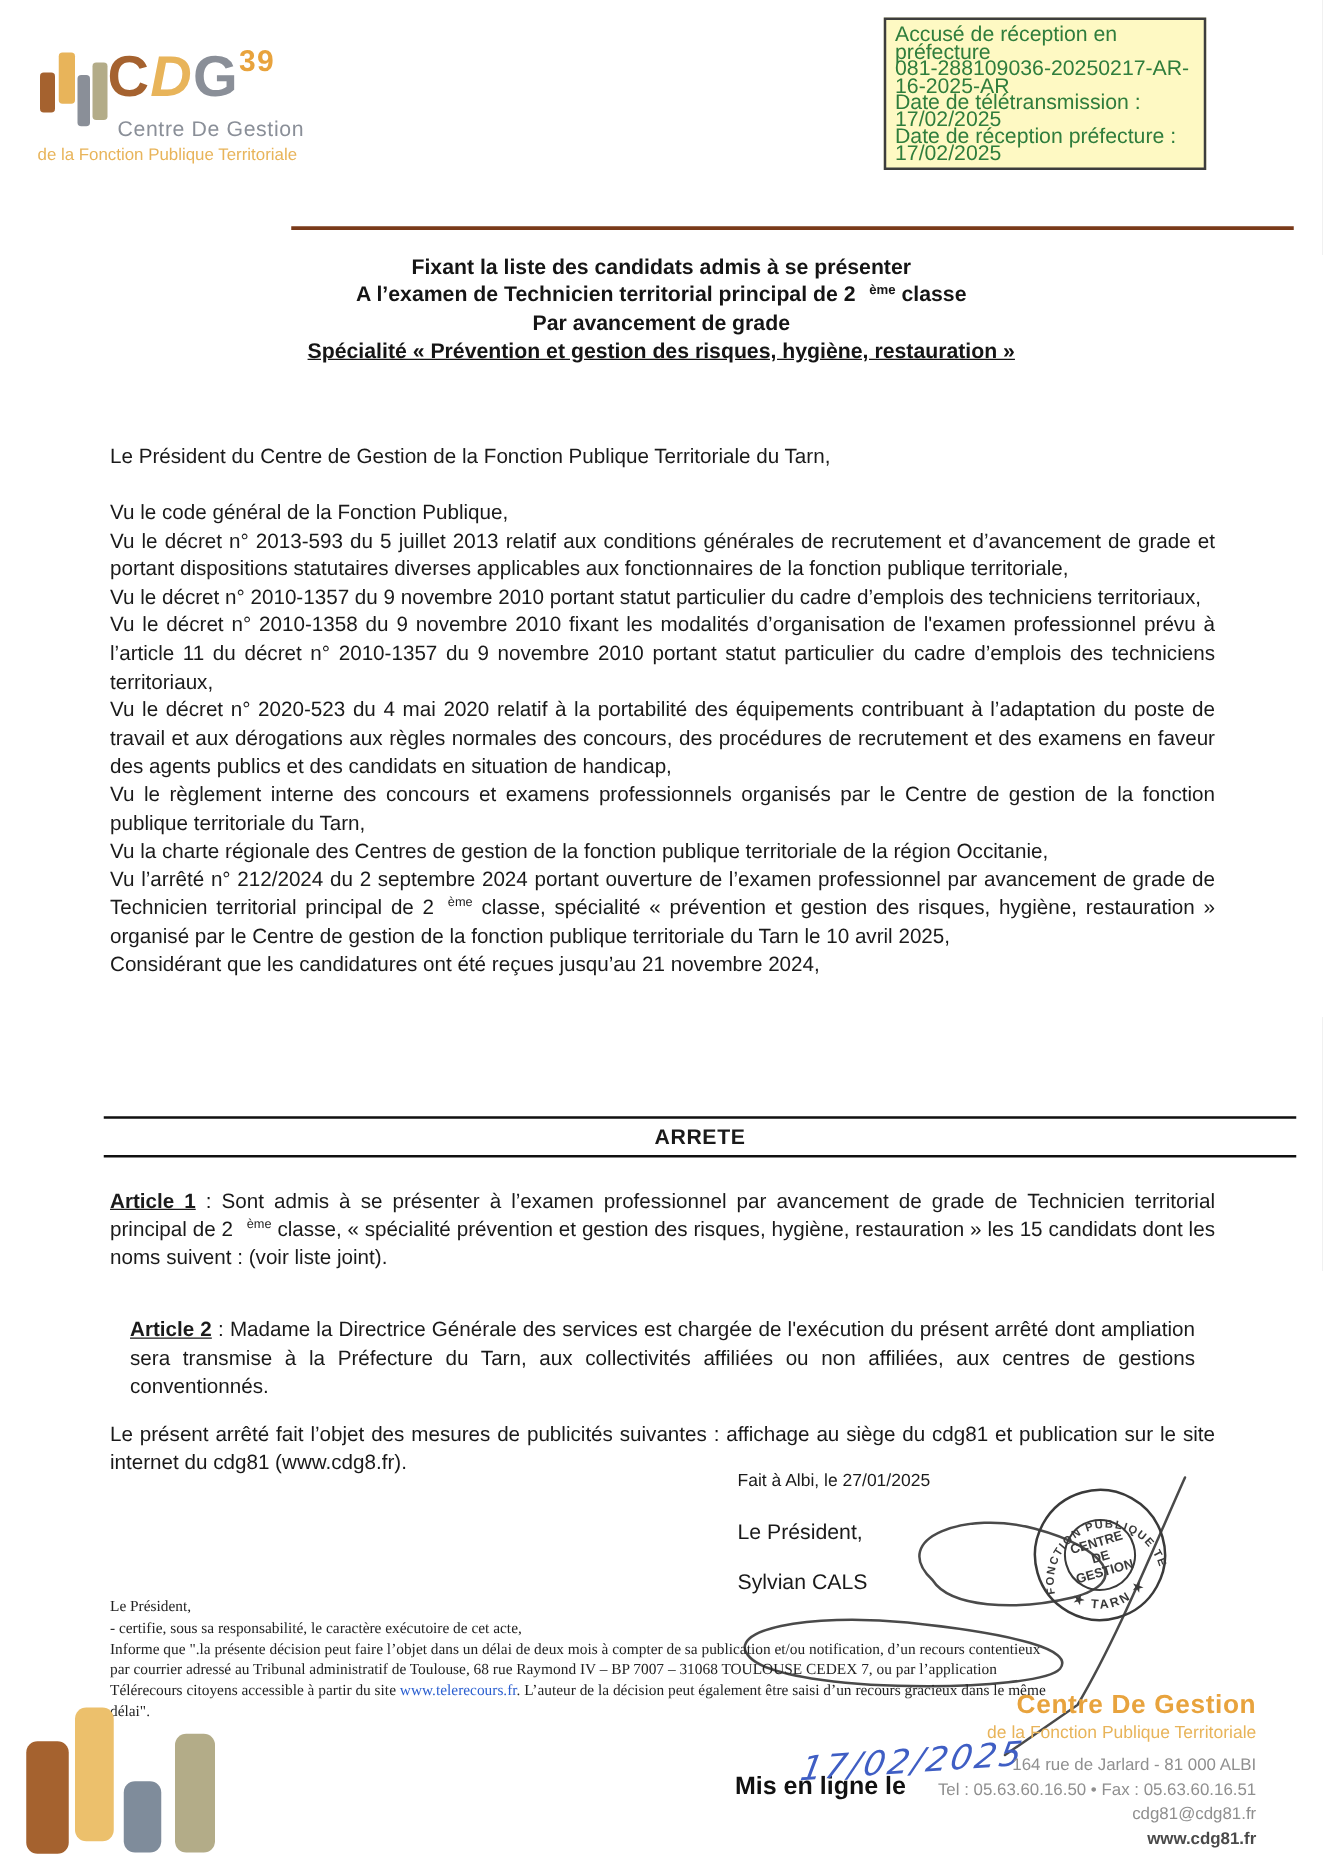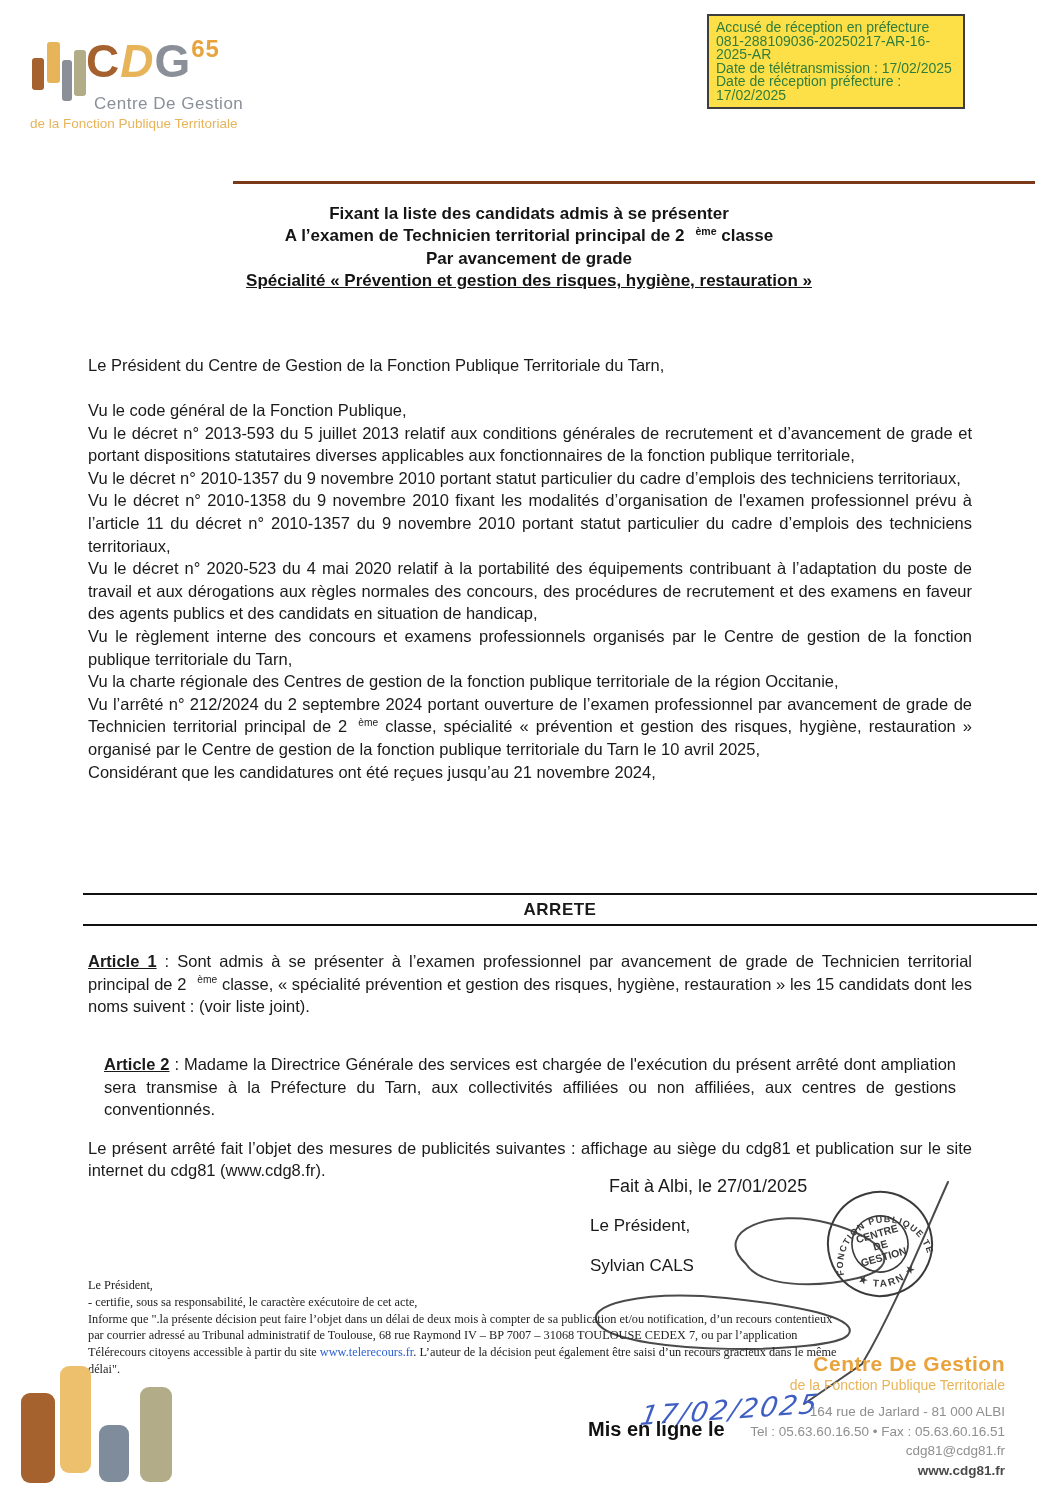--- a/index.html
+++ b/index.html
@@ -10,22 +10,22 @@
   .logo-bars{position:absolute;left:2px;top:6px;height:70px;}
   .logo-bars i{position:absolute;border-radius:3px;display:block;}
   .logo-word{position:absolute;left:56px;top:-2px;font-weight:bold;font-size:46px;letter-spacing:1px;}
   .logo-word .c{color:#a5622f;}
   .logo-word .d{color:#e8b45a;font-style:italic;}
   .logo-word .g{color:#8a8f98;}
   .logo-word .n81{color:#e8a33d;font-size:24px;vertical-align:20px;font-style:normal;}
   .logo-line1{position:absolute;left:64px;top:58px;color:#8a8f98;font-size:17px;letter-spacing:.5px;white-space:nowrap;}
   .logo-line2{position:absolute;left:0px;top:80px;color:#e8b45a;font-size:13.5px;white-space:nowrap;}
   
-  .rcpt{position:absolute;left:707px;top:14px;width:240px;border:2px solid #3d3d3d;background:#fde047;
-        padding:5px 7px;color:#2f7d3c;font-size:14px;line-height:13.5px;}
+  .rcpt{position:absolute;left:707px;top:14px;width:240px;border:2px solid #3d3d3d;background:#fef9c3;
+        padding:5px 7px;color:#2f7d3c;font-size:17px;line-height:13.5px;}
   
   .doc-title{position:absolute;left:0;top:130px;width:1040px;text-align:center;
              font-family:"Liberation Serif", serif;font-weight:bold;font-size:32px;color:#8a4424;letter-spacing:1px;}
   .title-rule{position:absolute;left:233px;top:181px;width:802px;height:3px;background:#7a3a1a;}
   
   .subtitle{position:absolute;left:0;top:203px;width:1058px;text-align:center;font-weight:bold;
             font-size:17px;line-height:22.4px;color:#151515;}
   .subtitle .line:last-child span{text-decoration:underline;}
   
   .intro{position:absolute;left:88px;top:356px;width:884px;font-size:16.5px;}
@@ -36,21 +36,21 @@
   .seg-bu{font-weight:bold;text-decoration:underline;}
   .seg-link{color:#2b5fd0;}
   
   .banner{position:absolute;left:83px;top:893px;width:954px;border-top:2px solid #101010;border-bottom:2px solid #101010;
           text-align:center;font-weight:bold;font-size:17px;line-height:29px;letter-spacing:.5px;}
   
   .article{position:absolute;left:88px;width:884px;font-size:16.5px;line-height:22.6px;text-align:justify;}
   .art1{top:950px;}
   .art2{top:1037px;}
   
-  .sig-place{position:absolute;left:590px;top:1176px;font-size:18px;margin-left:19px;}
+  .sig-place{position:absolute;left:590px;top:1176px;font-size:14px;}
   .sig-role{position:absolute;left:590px;top:1216px;font-size:17px;}
   .sig-name{position:absolute;left:590px;top:1256px;font-size:17px;}
   .sig-svg{position:absolute;left:560px;top:1168px;width:420px;height:240px;}
   
   .legal{position:absolute;left:88px;top:1277px;width:896px;font-family:"Liberation Serif", serif;
          font-size:12.3px;line-height:16.8px;color:#222;}
   
   .online-label{position:absolute;left:588px;top:1374px;font-weight:bold;font-size:20px;color:#111;margin-top:44px;}
   .online-date{position:absolute;left:642px;top:1394px;font-size:27px;color:#3f5ec4;font-style:italic;
                transform:skewX(-14deg) rotate(-4deg);letter-spacing:2px;font-family:"DejaVu Sans", sans-serif;}
@@ -68,21 +68,21 @@
 
 <div class="page">
 
   <div class="logo">
     <span class="logo-bars">
       <i style="left:0px;top:16px;width:12px;height:32px;background:#a5622f;"></i>
       <i style="left:15px;top:0px;width:13px;height:41px;background:#e8b45a;"></i>
       <i style="left:30px;top:18px;width:10px;height:41px;background:#8a8f98;"></i>
       <i style="left:42px;top:8px;width:12px;height:46px;background:#b3ac88;"></i>
     </span>
-    <span class="logo-word"><span class="c">C</span><span class="d">D</span><span class="g">G</span><span class="n81">65</span></span>
+    <span class="logo-word"><span class="c">C</span><span class="d">D</span><span class="g">G</span><span class="n81">39</span></span>
     <span class="logo-line1">Centre De Gestion</span>
     <span class="logo-line2">de la Fonction Publique Territoriale</span>
   </div>
 
   <div class="rcpt">
       <div><span>Accusé de réception en préfecture</span></div>
       <div><span>081-288109036-20250217-AR-16-2025-AR</span></div>
       <div><span>Date de télétransmission : 17/02/2025</span></div>
       <div><span>Date de réception préfecture : 17/02/2025</span></div>
     </div>

